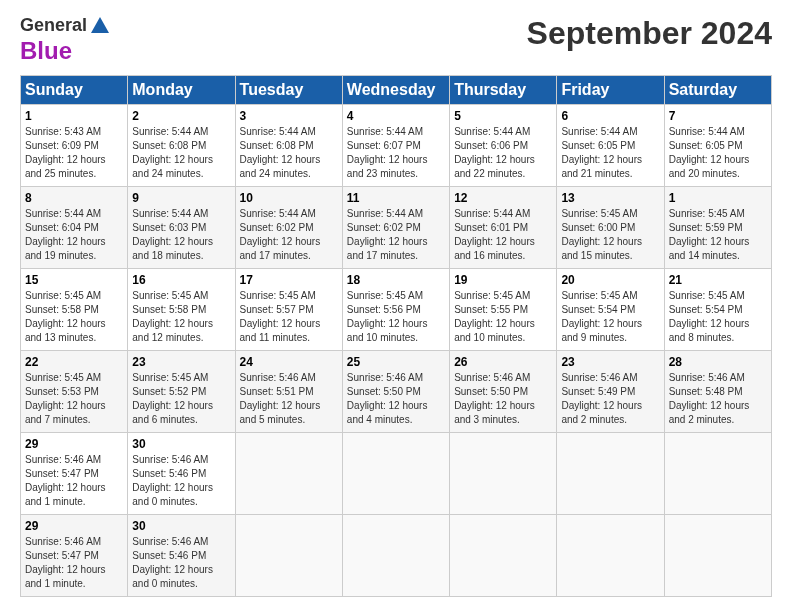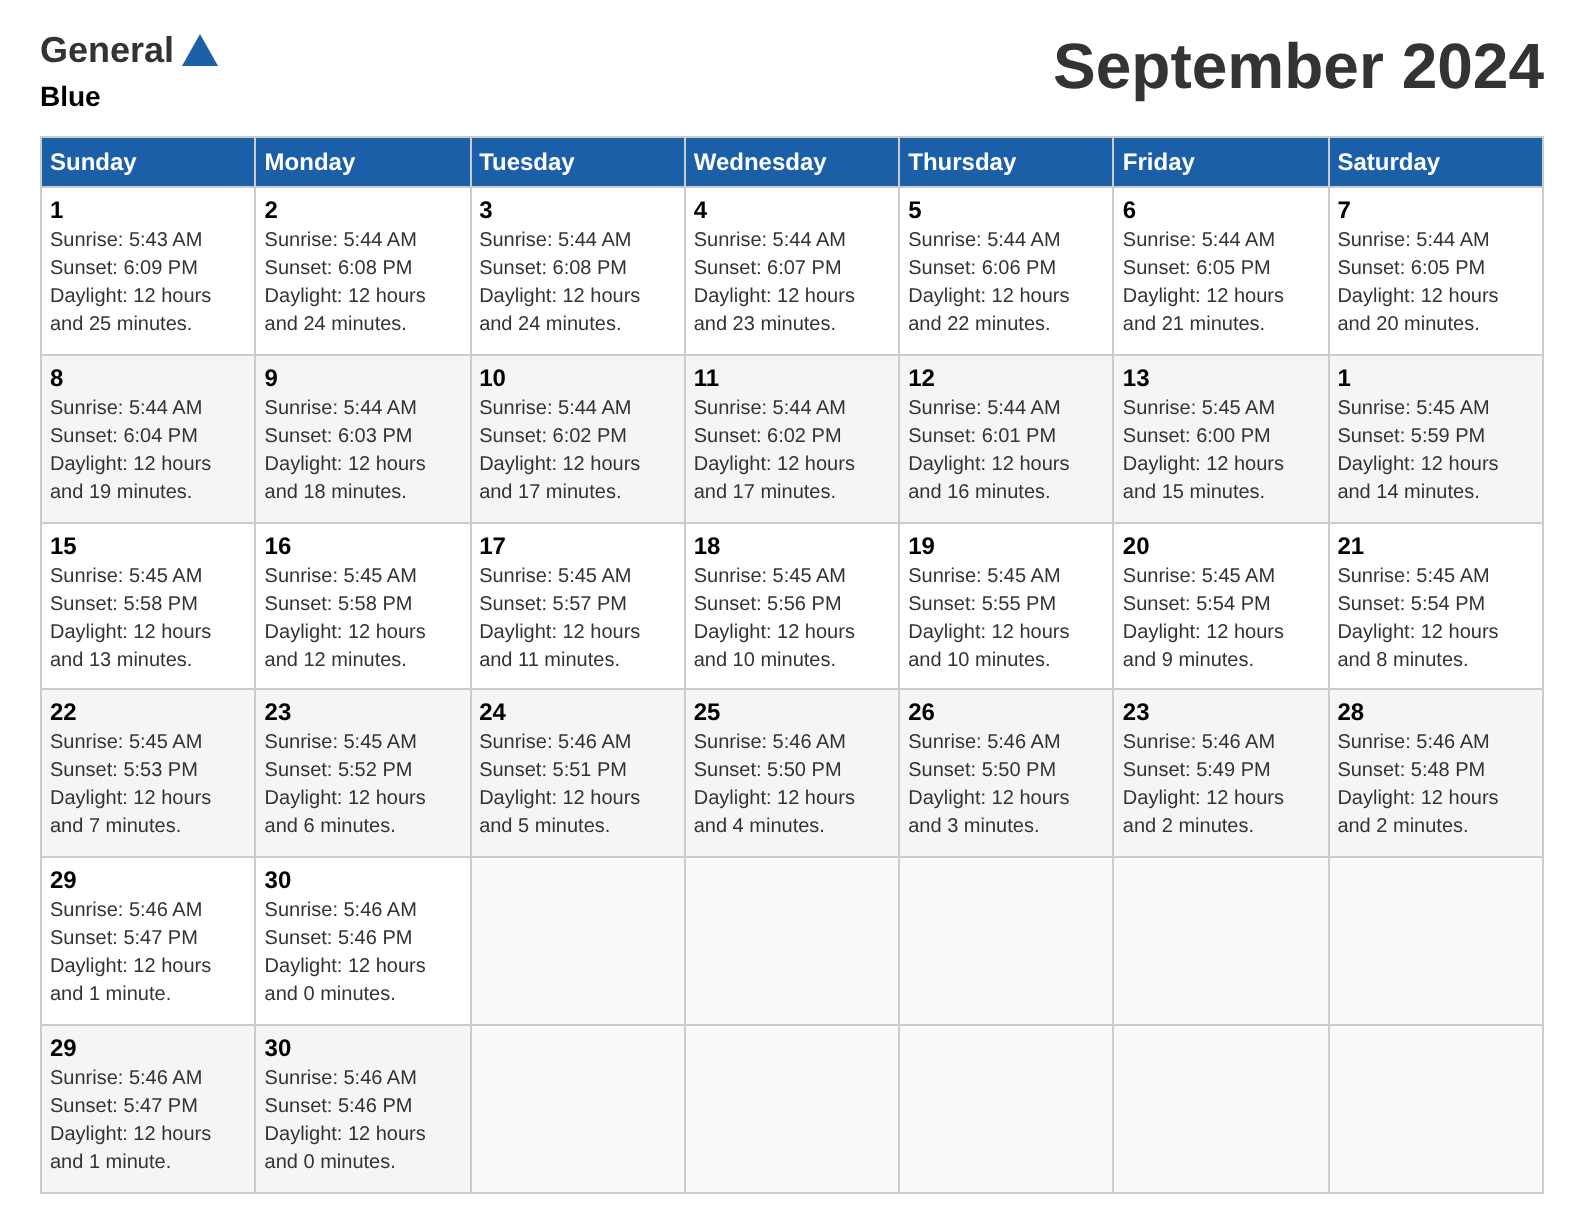--- a/index.html
+++ b/index.html
@@ -43,21 +43,21 @@
       flex: 1;
       border-collapse: collapse;
       width: 100%;
       font-size: 9.5px;
     }
     .calendar th {
       background: #1a5fa8;
       color: white;
       padding: 5px 4px;
       text-align: left;
-      font-size: 12px;
+      font-size: 16px;
       font-weight: bold;
       border: 1px solid #ccc;
     }
     .calendar td {
       border: 1px solid #ccc;
       vertical-align: top;
       padding: 4px 4px;
       width: calc(100% / 7);
       height: 80px;
     }
@@ -87,21 +87,21 @@
 
 <div class="page">
   <div class="header">
     <div class="logo">
       <div>
         <div style="display:flex;align-items:center;">
           <div style="font-size:18px;font-weight:bold;color:#333;line-height:1.15;">
             <span style="color:#333;">General</span><svg width="22" height="22" viewBox="0 0 22 22" style="vertical-align:middle;margin:0 2px;">
                 <polygon points="11,2 20,18 2,18" fill="#1a5fa8"></polygon>
               </svg><br>
-            <span style="color:#000000;font-size:14px;font-weight:bold;">Blue</span>
+            <span style="color:#a21caf;font-size:24px;font-weight:bold;">Blue</span>
           </div>
         </div>
       </div>
     </div>
     <div class="title-section">
       <div class="month-title">September 2024</div>
     </div>
   </div>
 
   <table class="calendar">

